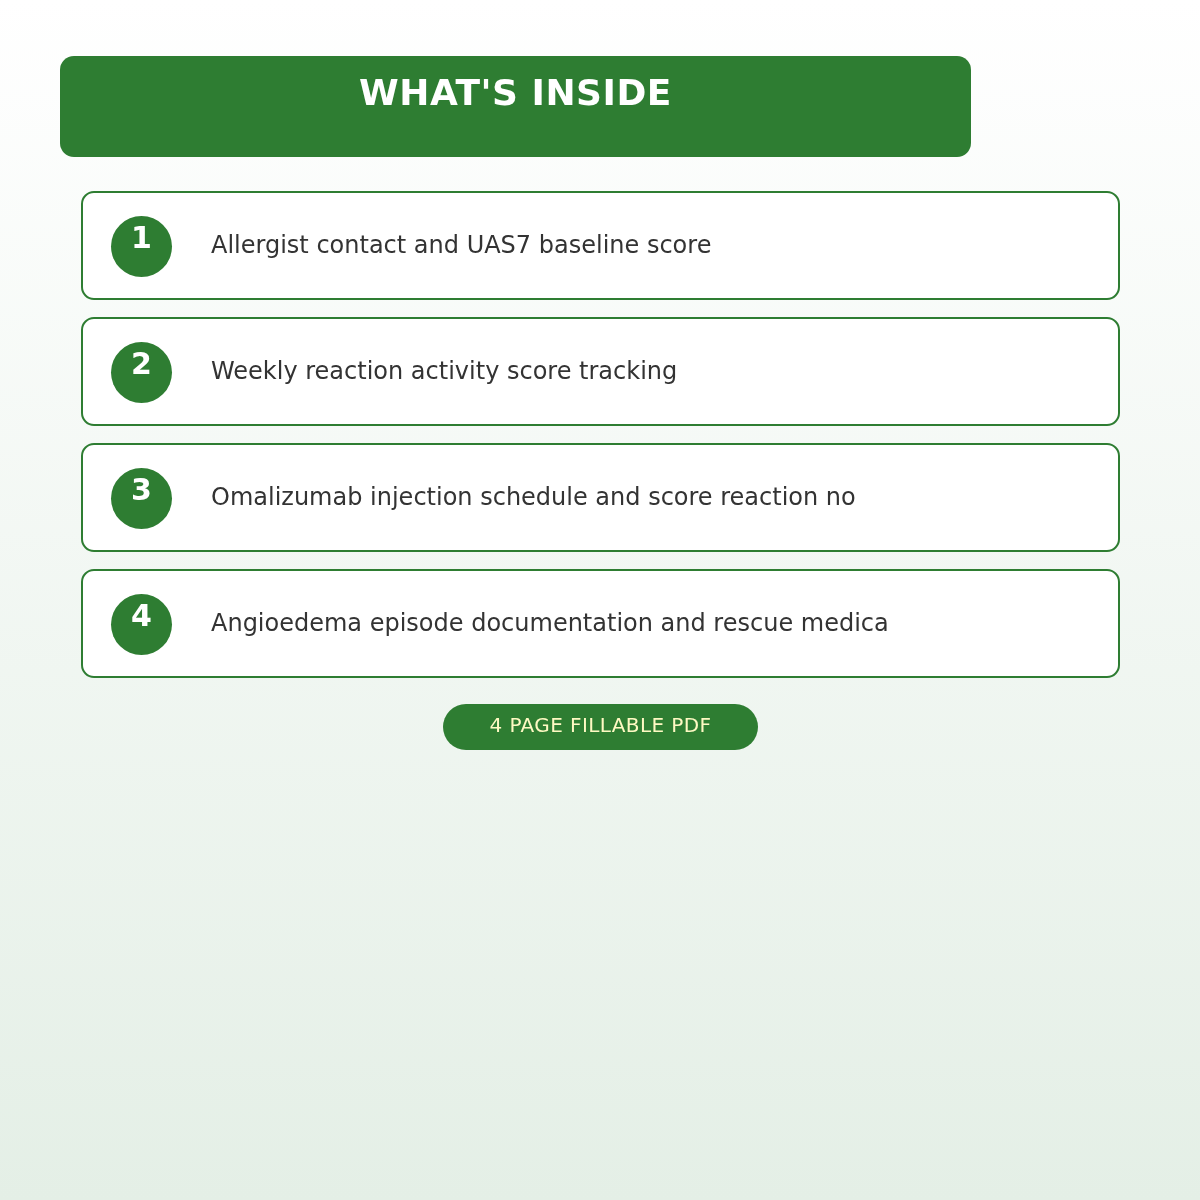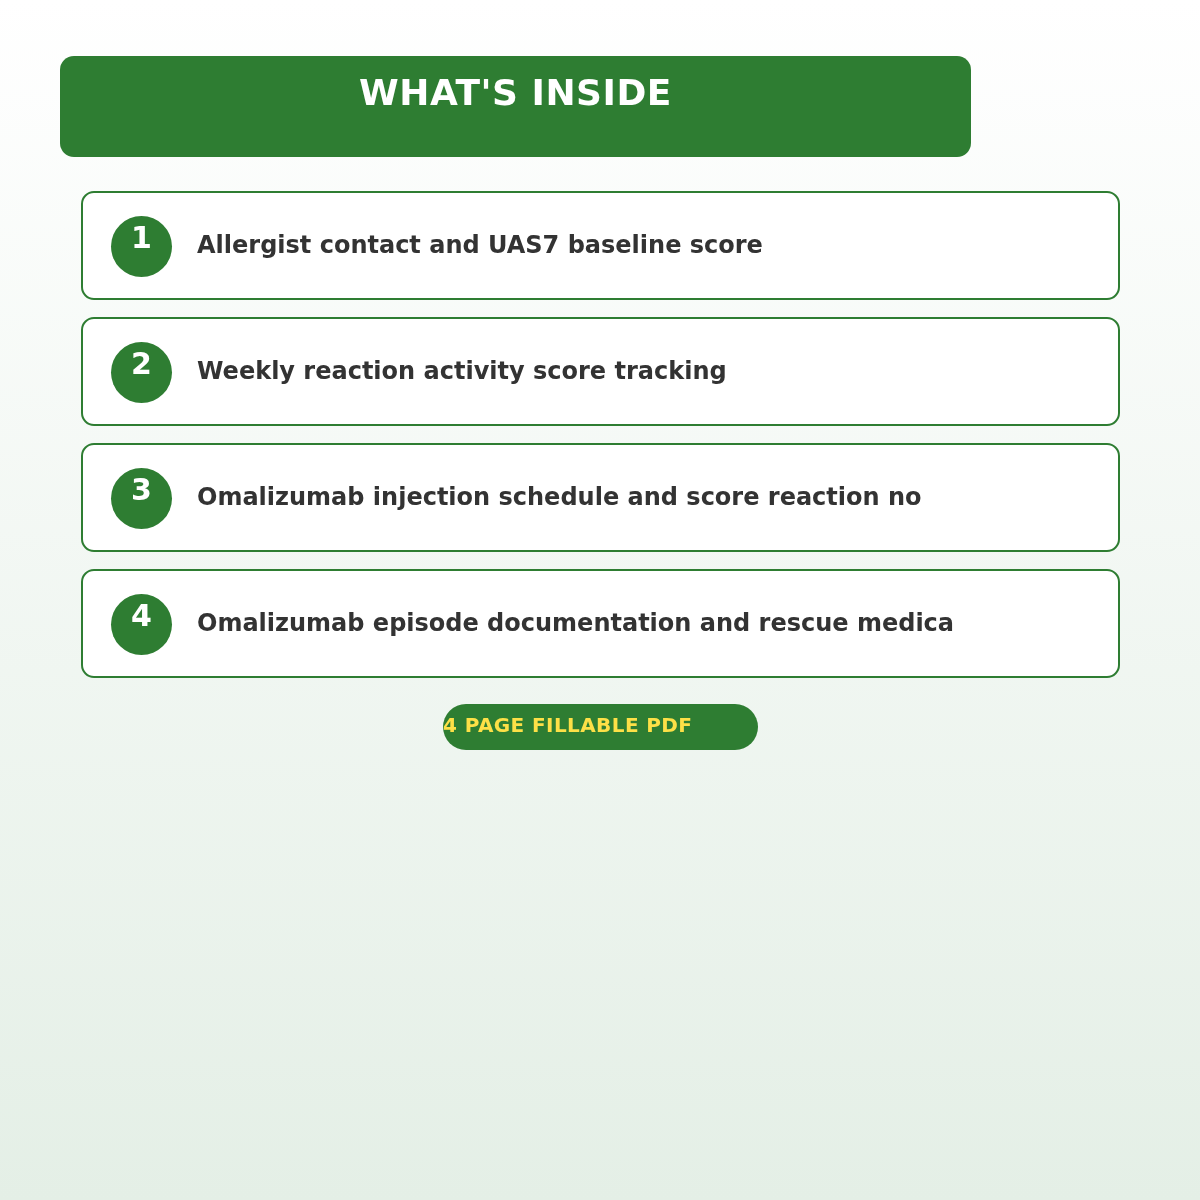--- a/index.html
+++ b/index.html
@@ -24,27 +24,27 @@
     position:relative; box-sizing:border-box;
     width:1039px; height:109px; margin-bottom:17px;
     background:#ffffff; border:2px solid #2e7d32; border-radius:13px;
   }
   .num {
     position:absolute; left:28px; top:23px; width:61px; height:61px;
     border-radius:50%; background:#2e7d32; color:#fff;
     font-weight:bold; font-size:30px; text-align:center; line-height:44px;
   }
   .text {
-    position:absolute; left:114px; top:37px;
-    font-size:24px; color:#333333; line-height:30px; white-space:nowrap;font-weight:bold;
+    position:absolute; left:128px; top:37px;
+    font-size:24px; color:#333333; line-height:30px; white-space:nowrap;
   }
   .badge {
     position:absolute; left:443px; top:704px; width:315px; height:46px;
-    background:#2e7d32; border-radius:23px; color:#fde047;
-    font-weight:bold; font-size:20px; line-height:42px;
+    background:#2e7d32; border-radius:23px; color:#fef9c3;
+    font-weight:normal; font-size:20px; text-align:center; line-height:42px;
     letter-spacing:0.4px;
   }
 </style>
 </head>
 <body>
 
 <div class="header">
   <h1>WHAT'S INSIDE</h1>
 </div>
 
@@ -56,17 +56,17 @@
   <div class="item">
     <div class="num">2</div>
     <div class="text">Weekly reaction activity score tracking</div>
   </div>
   <div class="item">
     <div class="num">3</div>
     <div class="text">Omalizumab injection schedule and score reaction no</div>
   </div>
   <div class="item">
     <div class="num">4</div>
-    <div class="text">Omalizumab episode documentation and rescue medica</div>
+    <div class="text">Angioedema episode documentation and rescue medica</div>
   </div>
 </div>
 
 <div class="badge">4 PAGE FILLABLE PDF</div>
 
 </body></html>

